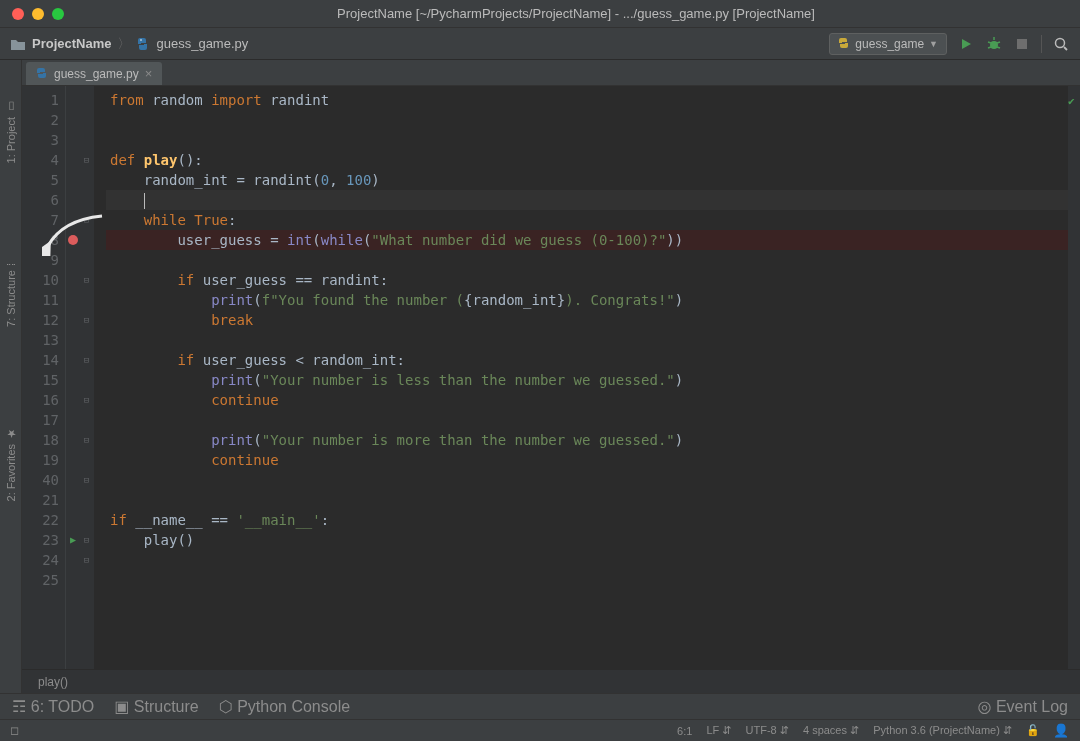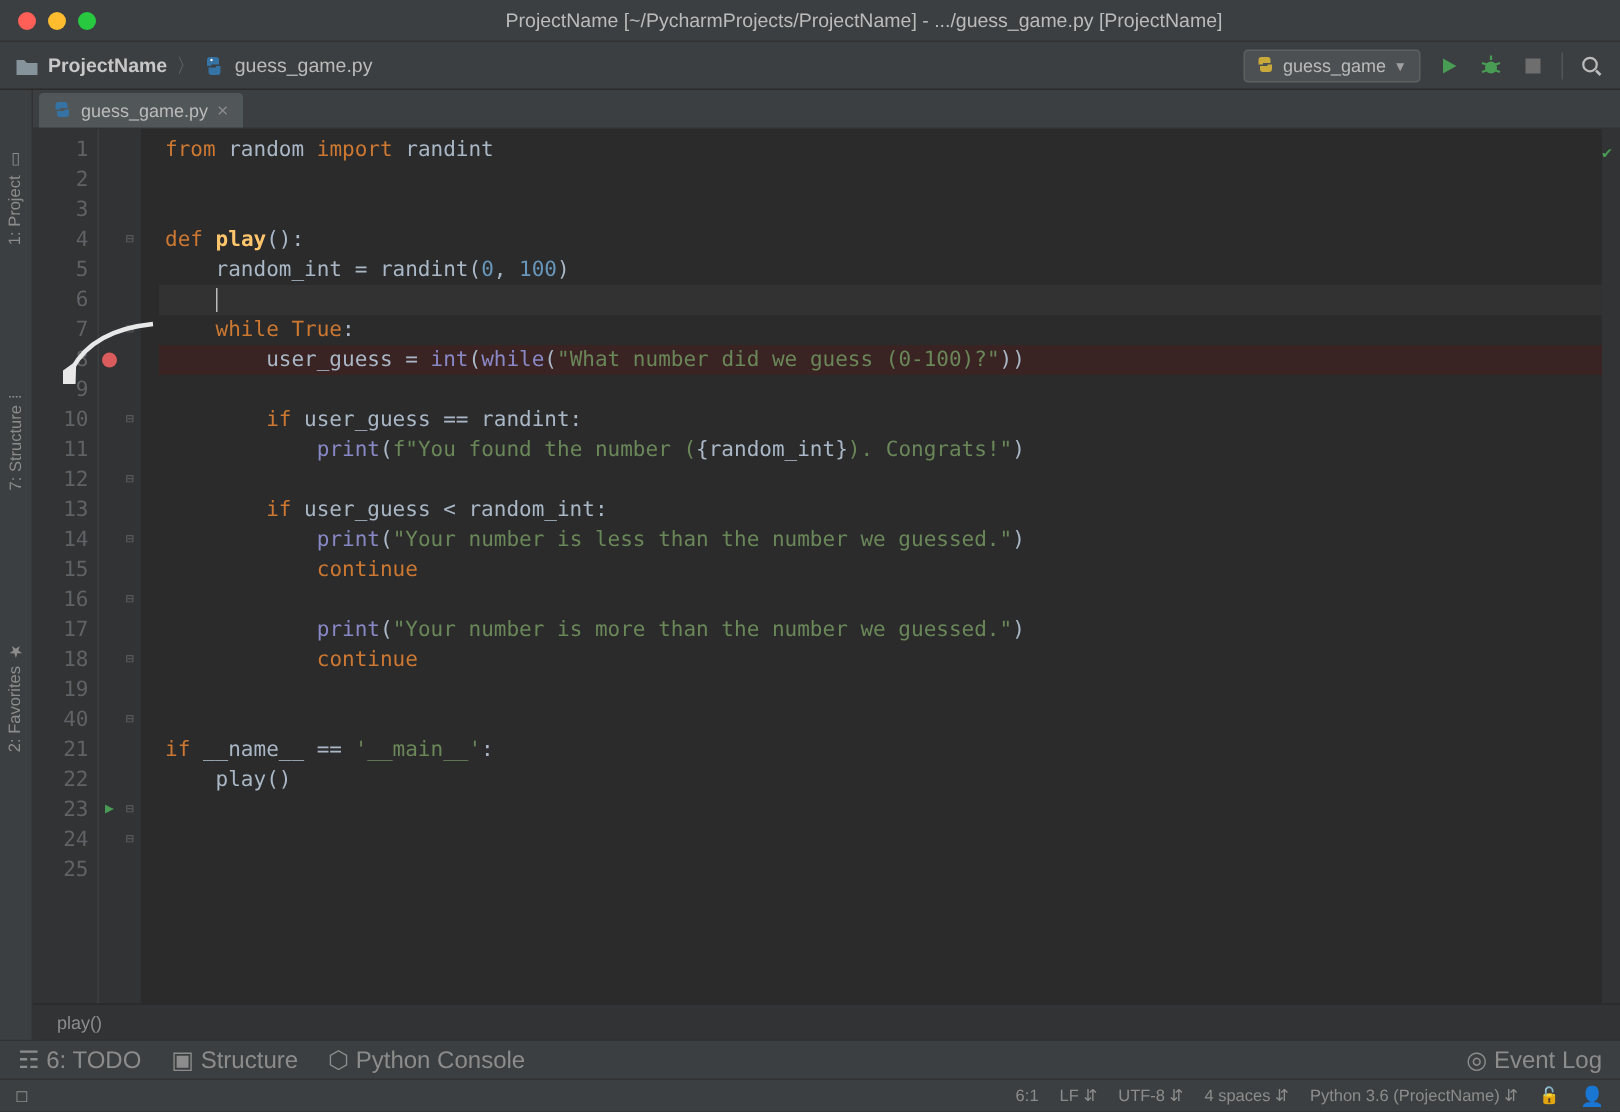--- a/index.html
+++ b/index.html
@@ -255,20 +255,21 @@
           <div class="code-line">&nbsp;</div>
           <div class="code-line">&nbsp;</div>
           <div class="code-line"><span class="kw">def</span> <span class="fn">play</span><span class="id">():</span></div>
           <div class="code-line">    <span class="id">random_int = </span><span class="id">randint</span><span class="id">(</span><span class="num">0</span><span class="id">, </span><span class="num">100</span><span class="id">)</span></div>
           <div class="code-line current-line">    <span class="caret"></span></div>
           <div class="code-line">    <span class="kw">while </span><span class="kw">True</span><span class="id">:</span></div>
           <div class="code-line bp-line">        <span class="id">user_guess = </span><span class="builtin">int</span><span class="id">(</span><span class="builtin">while</span><span class="id">(</span><span class="str">"What number did we guess (0-100)?"</span><span class="id">))</span></div>
           <div class="code-line">&nbsp;</div>
           <div class="code-line">        <span class="kw">if</span><span class="id"> user_guess == randint:</span></div>
           <div class="code-line">            <span class="builtin">print</span><span class="id">(</span><span class="str">f"You found the number (</span><span class="id">{random_int}</span><span class="str">). Congrats!"</span><span class="id">)</span></div>
+          <div class="code-line">            <span class="kw">break</span></div>
           <div class="code-line">&nbsp;</div>
           <div class="code-line">        <span class="kw">if</span><span class="id"> user_guess &lt; random_int:</span></div>
           <div class="code-line">            <span class="builtin">print</span><span class="id">(</span><span class="str">"Your number is less than the number we guessed."</span><span class="id">)</span></div>
           <div class="code-line">            <span class="kw">continue</span></div>
           <div class="code-line">&nbsp;</div>
           <div class="code-line">            <span class="builtin">print</span><span class="id">(</span><span class="str">"Your number is more than the number we guessed."</span><span class="id">)</span></div>
           <div class="code-line">            <span class="kw">continue</span></div>
           <div class="code-line">&nbsp;</div>
           <div class="code-line">&nbsp;</div>
           <div class="code-line"><span class="kw">if</span><span class="id"> __name__ == </span><span class="str">'__main__'</span><span class="id">:</span></div>

